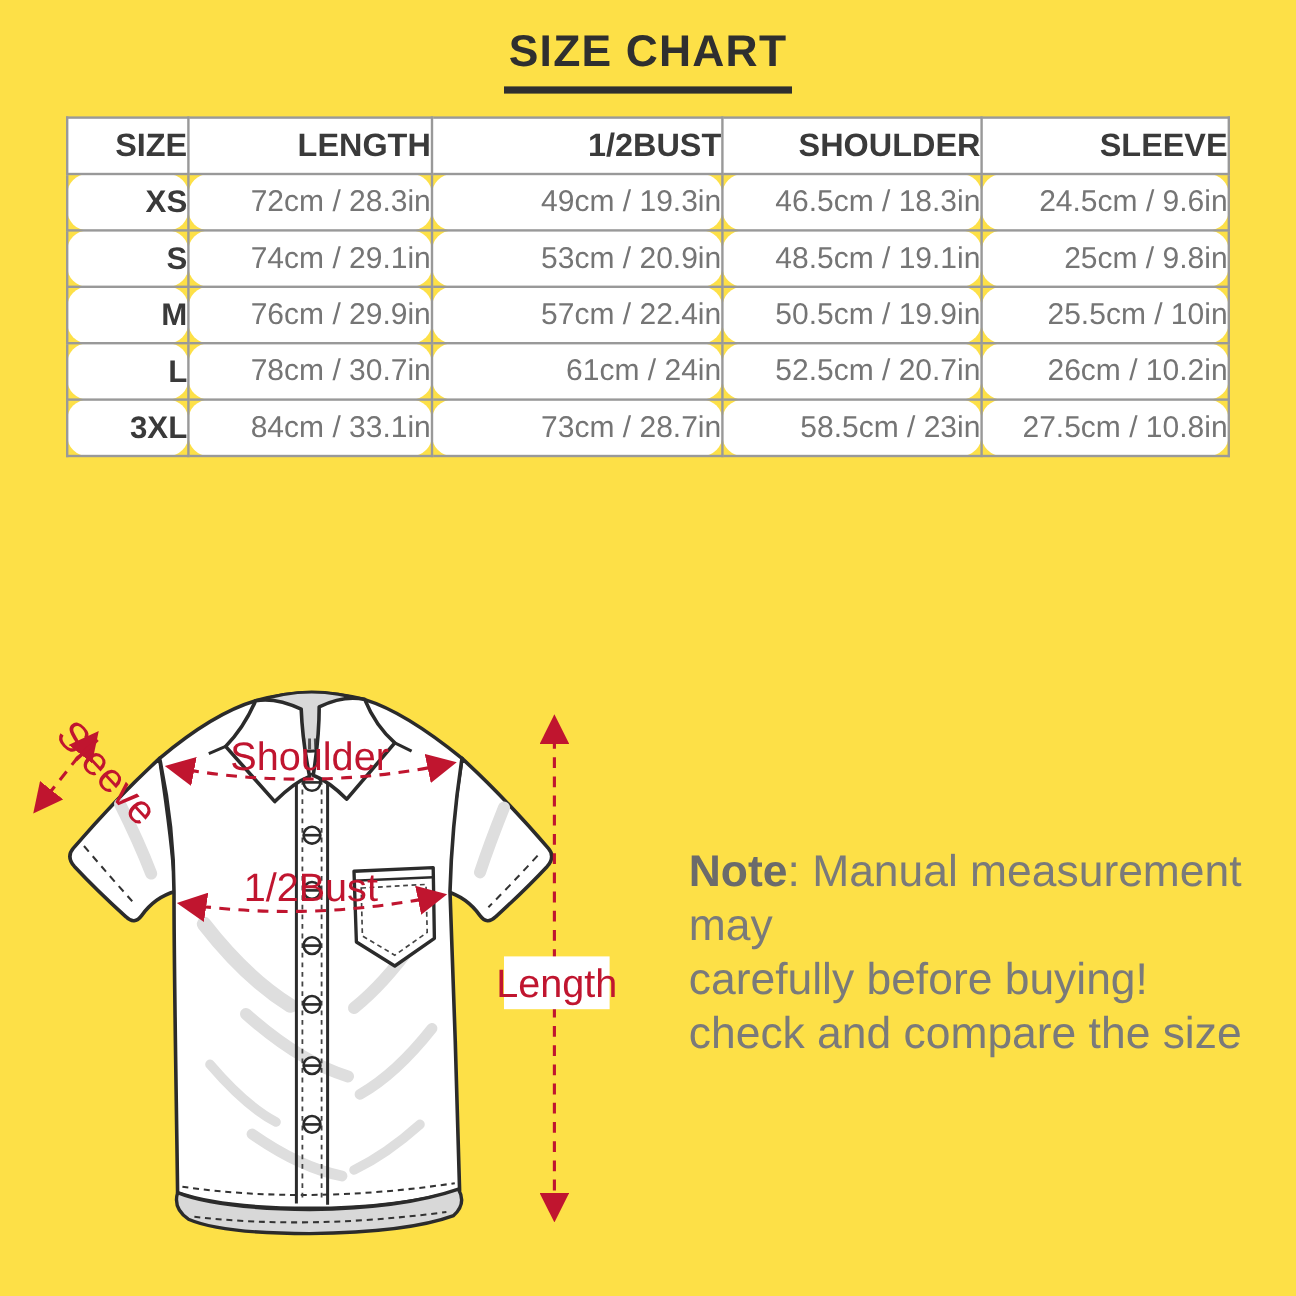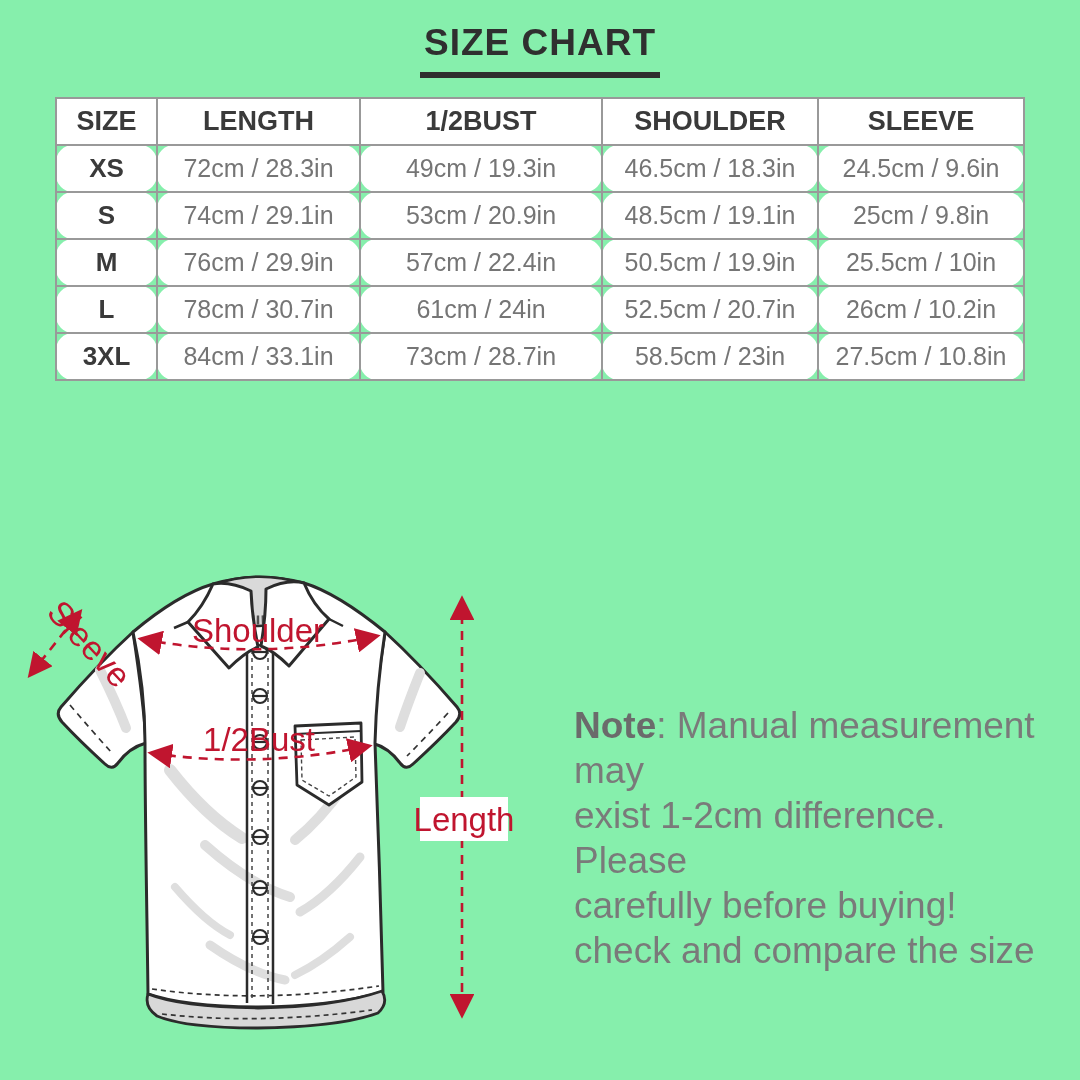--- a/index.html
+++ b/index.html
@@ -1,26 +1,26 @@
 <!DOCTYPE html>
 <html><head>
 <meta charset="utf-8">
 <style>
   html,body{margin:0;padding:0;background:#fff;}
-  .canvas{position:relative;width:1080px;height:1080px;background:#86efac;overflow:hidden;
+  .canvas{position:relative;width:1080px;height:1080px;background:#fde047;overflow:hidden;
           font-family:"Liberation Sans", sans-serif;}
   
   .title-wrap{position:absolute;top:22px;left:0;width:100%;text-align:center;}
   .title{display:inline-block;font-size:37px;font-weight:bold;color:#2f2f2f;
          letter-spacing:1px;padding:0 4px 8px 4px;border-bottom:6px solid #2f2f2f;}
   
   table.sizechart{position:absolute;left:55px;top:97px;width:968px;border-collapse:collapse;
                   table-layout:fixed;}
   table.sizechart th, table.sizechart td{
-      border:2px solid #999999;text-align:center;vertical-align:middle;
+      border:2px solid #999999;text-align:right;vertical-align:middle;
       padding:0;height:45px;background:#fff;}
   table.sizechart th{font-size:27px;font-weight:bold;color:#3a3a3a;}
   table.sizechart td{font-size:25px;color:#757575;font-weight:normal;border-radius:17px;}
   table.sizechart td.sizecol{font-weight:bold;color:#3a3a3a;font-size:26px;}
   col.c-size{width:101px;} col.c-length{width:203px;} col.c-bust{width:242px;}
   col.c-shoulder{width:216px;} col.c-sleeve{width:206px;}
   
   .diagram{position:absolute;left:0;top:555px;width:540px;height:525px;}
   
   .note{position:absolute;left:537px;top:703px;width:490px;font-size:37px;
@@ -168,18 +168,17 @@
         <text x="88" y="100" transform="rotate(47 88 90)" text-anchor="middle" font-size="34" fill="#c0152f" font-family="Liberation Sans, sans-serif">Sleeve</text>
         <text x="258" y="87" text-anchor="middle" font-size="33" fill="#c0152f" font-family="Liberation Sans, sans-serif">Shoulder</text>
         <text x="259" y="196" text-anchor="middle" font-size="33" fill="#c0152f" font-family="Liberation Sans, sans-serif">1/2Bust</text>
         <text x="464" y="276" text-anchor="middle" font-size="33" fill="#c0152f" font-family="Liberation Sans, sans-serif">Length</text>
       </g>
     </svg>
   </div>
 
   <div class="note">
     <div><b>Note</b><span>: Manual measurement may</span></div>
-    <div>exist 1-2cm difference. Please</div>
     <div>carefully before buying!</div>
     <div>check and compare the size</div>
   </div>
 
 </div>
 
 </body></html>

